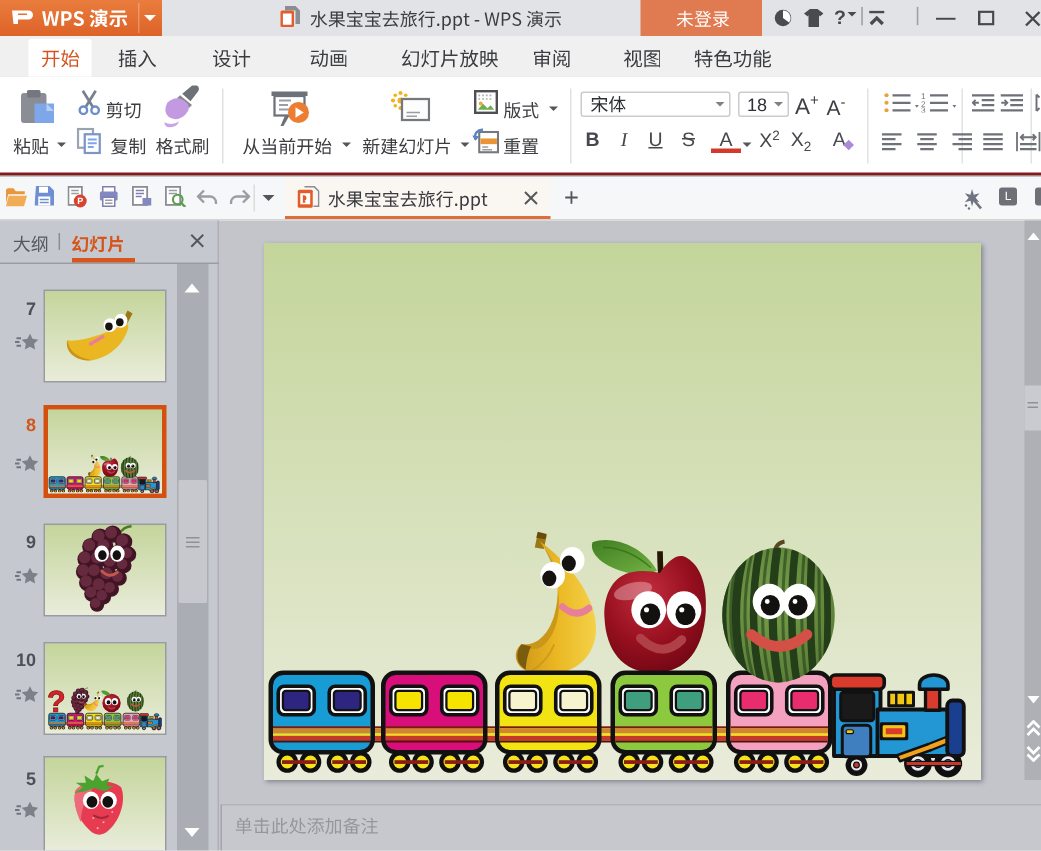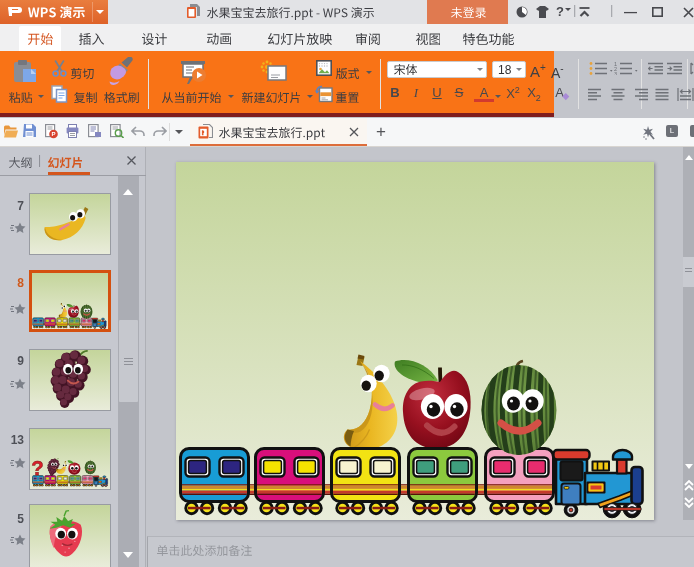--- a/index.html
+++ b/index.html
@@ -15,21 +15,21 @@
 .dicon { position:absolute; left:186px; top:4px; width:14px; height:16px; }
 .loginbtn { position:absolute; left:427px; top:0; width:81px; height:24px; background:#e07a50; color:#fff; font-size:12px; text-align:center; line-height:24px; }
 .ti { position:absolute; top:4px; font-size:13px; color:#47484d; }
 
 
 .tabrow { position:absolute; left:0; top:24px; width:694px; height:27px; background:#f0f0f1; }
 .tab { position:absolute; top:2px; height:25px; line-height:25px; font-size:13px; color:#3b3c40; text-align:center; }
 .tab.active { background:#ffffff; color:#d4541f; border-radius:2px 2px 0 0; }
 
 
-.ribbon { position:absolute; left:0; top:51px; width:554px; height:66px; background:#f97316; border-bottom:4px solid #7f1d1d; }
+.ribbon { position:absolute; left:0; top:51px; width:694px; height:66px; background:#ffffff; border-bottom:2px solid #7f1d1d; }
 .ribbon .rsep { position:absolute; top:8px; width:1px; height:50px; background:#e2e2e2; }
 .rlabel { position:absolute; font-size:12px; color:#3c3d41; }
 .dda { display:inline-block; width:0; height:0; border:3px solid transparent; border-top-color:#55565a; vertical-align:2px; margin-left:3px; }
 .fontbox { position:absolute; left:387px; top:10px; width:100px; height:17px; border:1px solid #c9cbce; border-radius:2px; background:#fff; font-size:12px; color:#2f3033; line-height:16px; padding-left:5px; }
 .sizebox { position:absolute; left:492px; top:10px; width:34px; height:17px; border:1px solid #c9cbce; border-radius:2px; background:#fff; font-size:12px; color:#2f3033; line-height:16px; padding-left:5px; }
 .boxarr { position:absolute; right:3px; top:6px; width:0; height:0; border:3px solid transparent; border-top-color:#808186; }
 .fmt { position:absolute; top:34px; font-size:13px; color:#47484d; width:20px; text-align:center; }
 
 
 .quickbar { position:absolute; left:0; top:118px; width:694px; height:29px; background:#f6f7f8; border-bottom:1px solid #d8d5d1; }
@@ -392,21 +392,21 @@
         <path d="M1 3.5 h3 M0 6 h3 M1 8.5 h3" stroke="#70747e" stroke-width="1.2"></path>
         <path d="M10.5 0.5 l1.8 3.6 4 .6 -2.9 2.8 .7 4 -3.6 -1.9 -3.6 1.9 .7 -4 -2.9 -2.8 4 -.6 z" fill="#7c8089" transform="scale(0.95)"></path>
       </svg>
     <div class="thumb" style="top:202px;">
       <svg viewBox="0 0 82 62">
           <rect width="82" height="62" fill="url(#slbg)"></rect>
           <use href="#grapesG" transform="translate(42,30) scale(1.08)"></use>
         </svg>
     </div>
 
-    <div class="tnum" style="top:286px;">13</div>
+    <div class="tnum" style="top:286px;">10</div>
     <svg class="tstar" style="top:310px;" viewBox="0 0 16 12">
         <path d="M1 3.5 h3 M0 6 h3 M1 8.5 h3" stroke="#70747e" stroke-width="1.2"></path>
         <path d="M10.5 0.5 l1.8 3.6 4 .6 -2.9 2.8 .7 4 -3.6 -1.9 -3.6 1.9 .7 -4 -2.9 -2.8 4 -.6 z" fill="#7c8089" transform="scale(0.95)"></path>
       </svg>
     <div class="thumb" style="top:281px;">
       <svg viewBox="0 0 82 62">
           <rect width="82" height="62" fill="url(#slbg)"></rect>
         <use href="#train" transform="translate(2,47.8) scale(0.168) translate(-3,-285)"></use>
         <text x="1" y="47.5" font-size="21" font-weight="bold" fill="#d8202a" stroke="#7a1010" stroke-width="0.5" font-family="Liberation Sans">?</text>
         <use href="#grapesG" transform="translate(24,39.5) scale(0.33)"></use>

